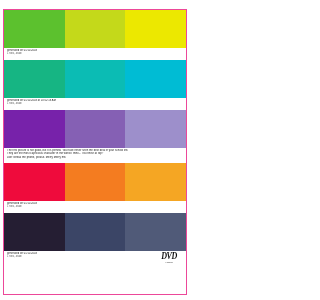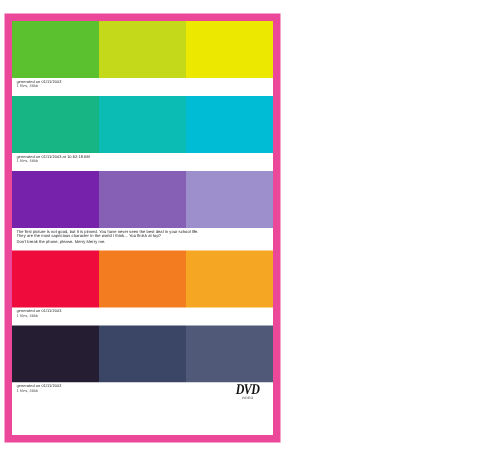--- a/index.html
+++ b/index.html
@@ -20,21 +20,21 @@
     background: #ffffff;
     box-sizing: border-box;
   }
   .sheet {
     position: absolute;
     left: 3px;
     top: 9px;
     width: 184px;
     height: 286px;
     background: #ffffff;
-    border: 5px solid #ec4899;
+    border: 1px solid #ec4899;
     box-sizing: border-box;
     overflow: hidden;
   }
   .row {
     position: relative;
     width: 100%;
     box-sizing: border-box;
   }
   .swatches {
     display: flex;

